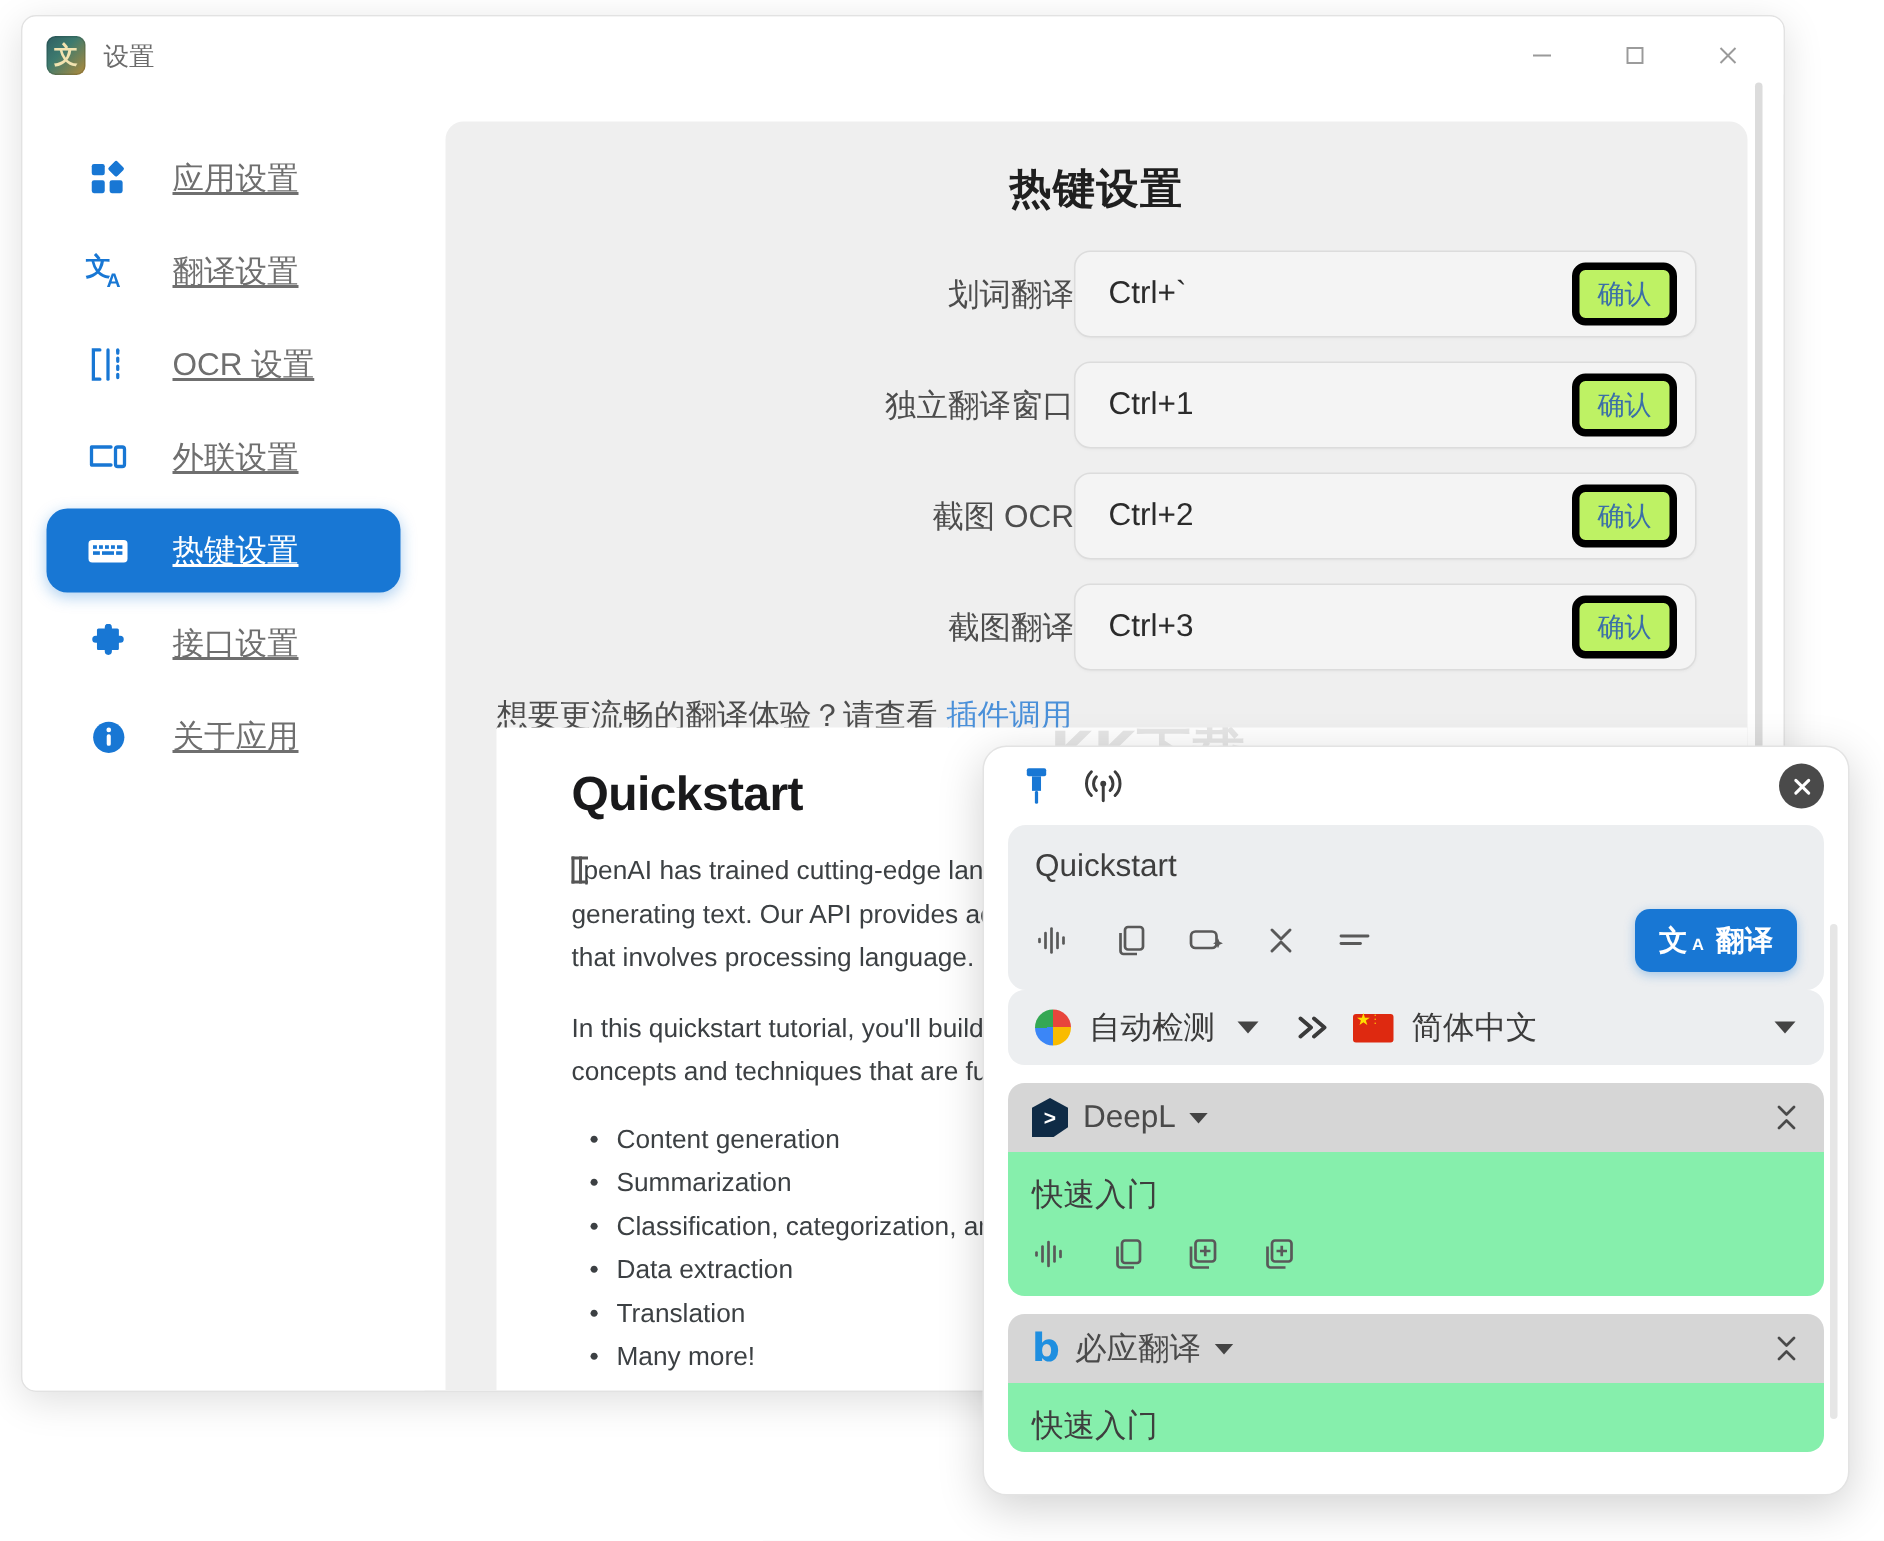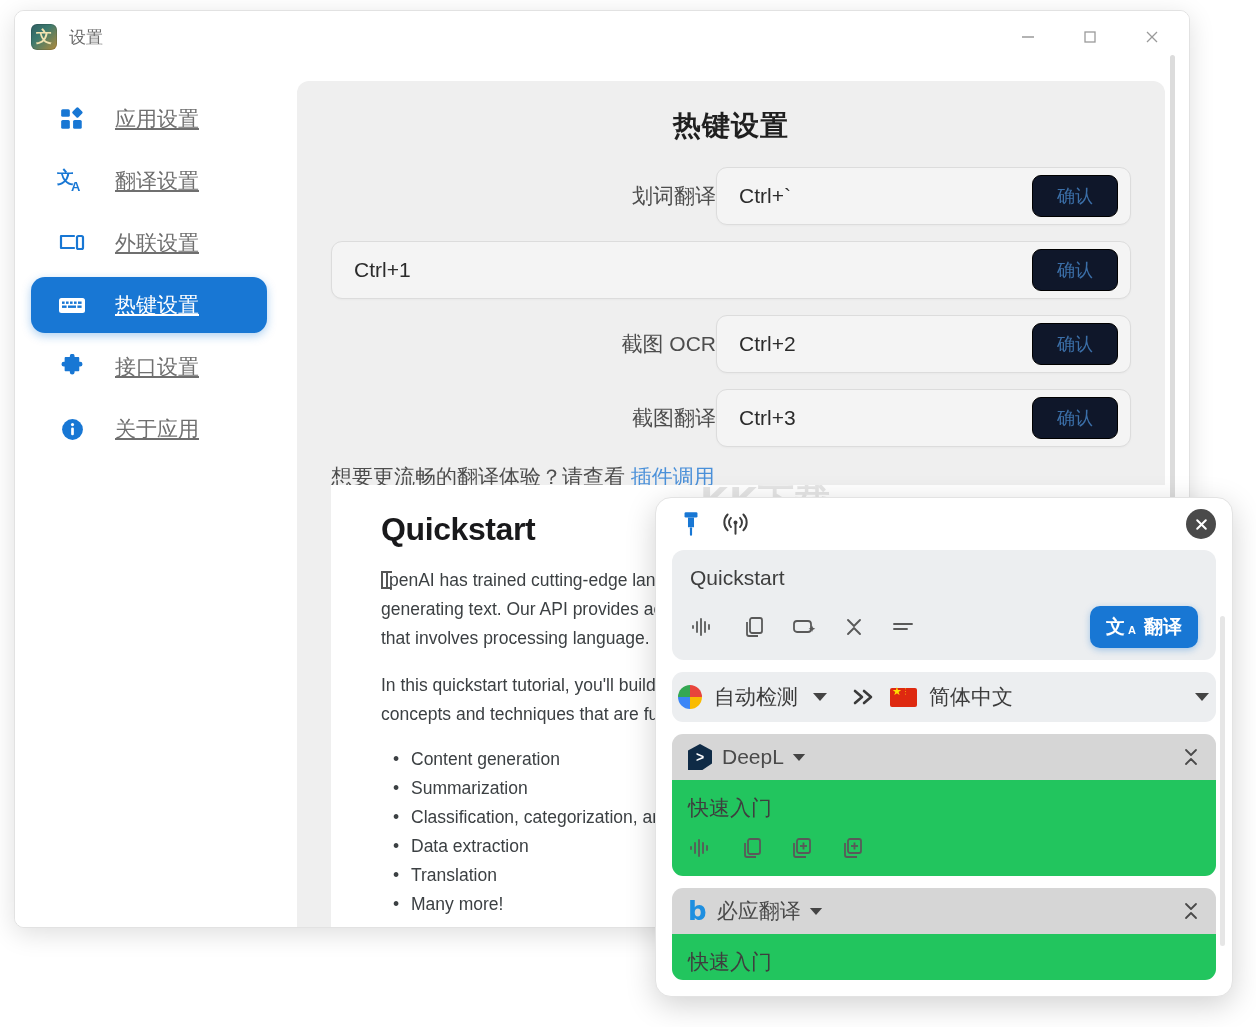--- a/index.html
+++ b/index.html
@@ -90,24 +90,24 @@
     height: 58px;
     background: #f4f4f4;
     border: 1px solid #dcdcdc;
     border-radius: 11px;
     display:flex; align-items:center;
     padding: 0 12px 0 22px;
     box-shadow: 0 1px 2px rgba(0,0,0,0.03);
   }
   .hk-value { font-size: 21px; color:#2b2b2b; flex:1; }
   .confirm-btn {
-    width: 86px; height: 42px;
-    border: 1px solid #000000;
+    width: 70px; height: 42px;
+    border: 5px solid #000000;
     border-radius: 9px;
-    background: #0f172a;
+    background: #bef264;
     color:#3b6fa8; font-size: 18px;
     display:flex; align-items:center; justify-content:center;
   }
   .tip-line { font-size: 21px; color:#4d4d4d; margin-top: 8px; }
   .tip-line .link { color:#4a90d9; text-decoration: underline; }
 
   
   .doc-pane {
     position:absolute;
     left: 34px; right: 0px; top: 404px; bottom: 0;
@@ -173,22 +173,22 @@
   .src-tools { display:flex; align-items:center; margin-top: 16px; }
   .tool-ico { color:#595959; margin-right: 26px; display:flex; align-items:center; }
   .translate-btn {
     margin-left:auto; background:#1877d4; color:#fff;
     height: 42px; min-width: 108px; border-radius: 10px;
     display:flex; align-items:center; justify-content:center; gap:8px;
     font-size: 19px; font-weight:700;
     box-shadow: 0 2px 7px rgba(24,119,212,.35);
   }
   .lang-row {
-    margin-top: 12px; height: 50px; background:#eceef0; border-radius: 11px;
-    display:flex; align-items:center; padding: 0 6px;
+    height: 50px; background:#eceef0; border-radius: 11px;
+    display:flex; align-items:center; padding: 0 18px;
   }
   .lang-item { display:flex; align-items:center; font-size: 21px; color:#3b3b3b; }
   .globe {
     width: 24px; height: 24px; border-radius:50%;
     background: conic-gradient(#e8453c 0 25%, #f9bb00 0 50%, #3b86f7 0 75%, #34a853 0 100%);
     margin-right: 12px;
   }
   .flag-cn {
     width: 27px; height: 19px; background:#de2910; margin-right: 12px; position:relative;
     border-radius: 2px;
@@ -211,21 +211,21 @@
   .collapse {
     margin-left:auto; color:#4a4a4a; display:flex; flex-direction:column; align-items:center;
     line-height:9px; font-size: 16px;
   }
   .deepl-logo {
     width: 24px; height: 26px; background:#0f2b46; color:#fff; font-size:14px;
     display:flex; align-items:center; justify-content:center; font-weight:700;
     clip-path: polygon(50% 0%, 100% 25%, 100% 75%, 60% 100%, 0% 100%, 0% 25%);
   }
   .bing-logo { font-size: 26px; color:#1f8fe0; font-weight:700; line-height:26px; font-family:"DejaVu Sans", sans-serif;}
-  .result-body { background:#22c55e; padding: 14px 28px 16px 16px; }
+  .result-body { background:#86efac; padding: 14px 28px 16px 16px; }
   .result-text { font-size: 21px; color:#3e3e3e; }
   .result-tools { display:flex; align-items:center; margin-top: 14px; }
   .popup-scroll {
     position:absolute; right: 7px; top: 66px; width: 5px; height: 330px;
     background:#e6e6e6; border-radius:3px;
   }
   svg { display:block; }
 </style>
 </head>
 <body>
@@ -274,20 +274,31 @@
       <div class="nav-item">
         <span class="nav-ico">
           <svg width="30" height="28" viewBox="0 0 30 28" fill="none">
             <text x="0" y="16" font-size="17" font-weight="700" fill="currentColor" font-family="DejaVu Sans">文</text>
             <text x="14" y="24" font-size="13" font-weight="700" fill="currentColor" font-family="Liberation Sans">A</text>
           </svg>
         </span>
         <span class="nav-label">翻译设置</span>
       </div>
 
+      <div class="nav-item">
+        <span class="nav-ico">
+          <svg width="26" height="26" viewBox="0 0 24 24" fill="none" stroke="currentColor" stroke-width="2" stroke-linecap="round">
+            <path d="M7 3 H3 V21 H7"></path>
+            <line x1="12" y1="3" x2="12" y2="21"></line>
+            <line x1="18" y1="3.5" x2="18" y2="5.5" stroke-dasharray="0.1 4"></line>
+            <path d="M18 3 v18" stroke-dasharray="2 3"></path>
+          </svg>
+        </span>
+        <span class="nav-label">OCR 设置</span>
+      </div>
 
       <div class="nav-item">
         <span class="nav-ico">
           <svg width="28" height="26" viewBox="0 0 28 24" fill="none" stroke="currentColor" stroke-width="2.2" stroke-linecap="round" stroke-linejoin="round">
             <path d="M16 5 H3 V17 H16"></path>
             <rect x="19" y="5" width="6" height="13" rx="1.5"></rect>
           </svg>
         </span>
         <span class="nav-label">外联设置</span>
       </div>
@@ -338,20 +349,21 @@
 
         <div class="hk-row">
           <div class="hk-label">划词翻译</div>
           <div class="hk-field">
             <span class="hk-value">Ctrl+`</span>
             <span class="confirm-btn">确认</span>
           </div>
         </div>
 
         <div class="hk-row">
+          <div class="hk-label">独立翻译窗口</div>
           <div class="hk-field">
             <span class="hk-value">Ctrl+1</span>
             <span class="confirm-btn">确认</span>
           </div>
         </div>
 
         <div class="hk-row">
           <div class="hk-label">截图 OCR</div>
           <div class="hk-field">
             <span class="hk-value">Ctrl+2</span>

